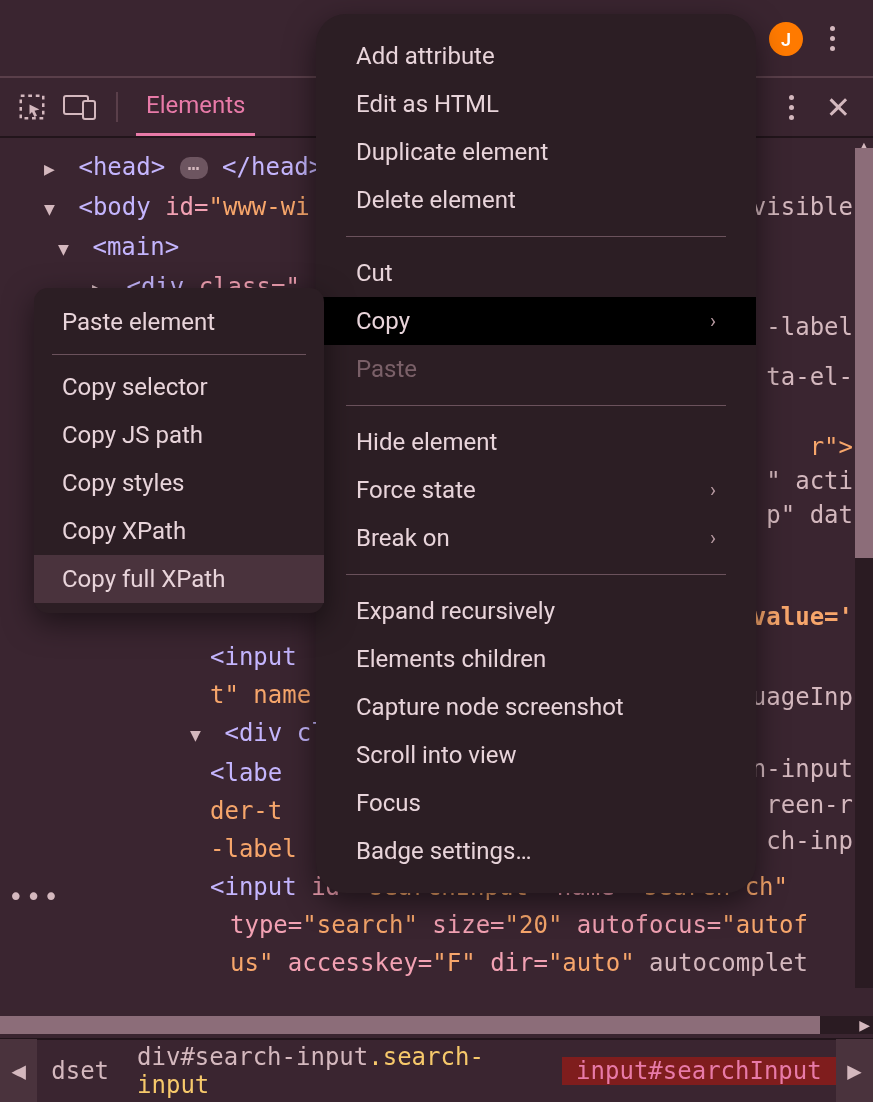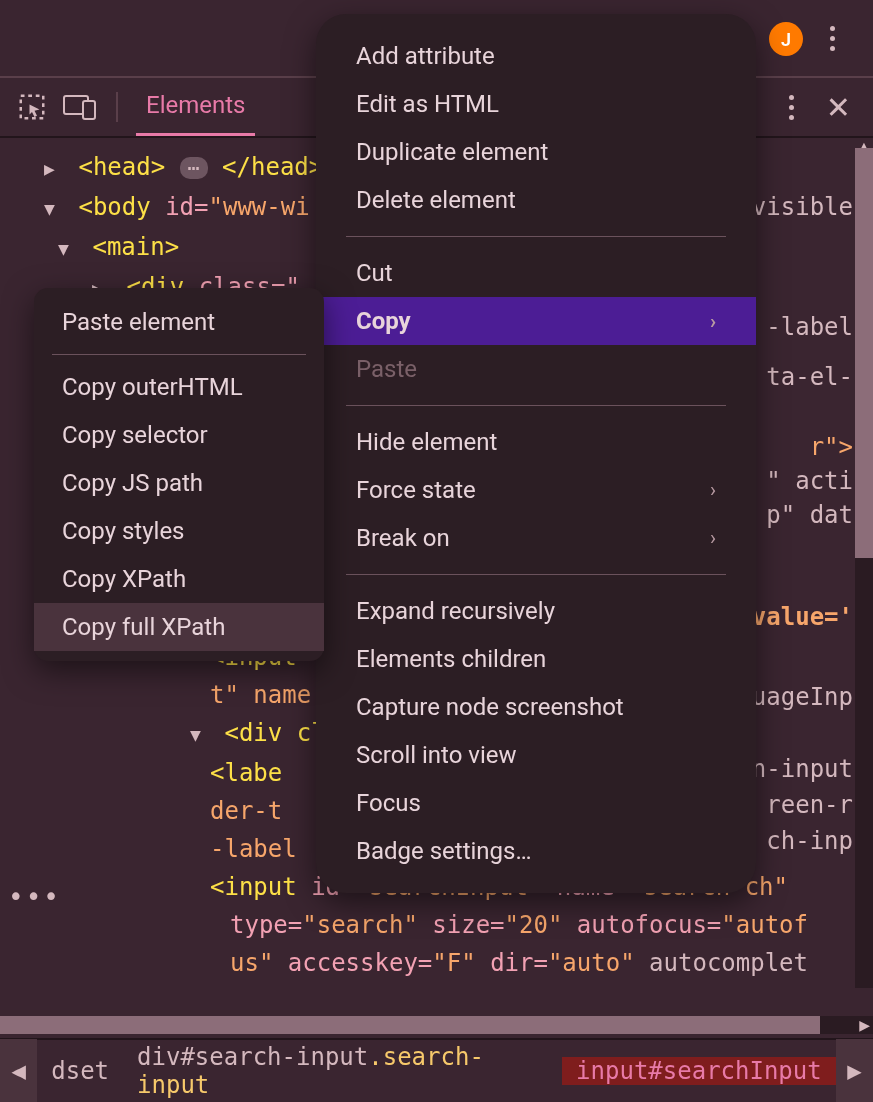--- a/index.html
+++ b/index.html
@@ -76,21 +76,21 @@
   
   .tree {
     position: relative;
     padding: 10px 0 0 30px;
     font-family: "Consolas","Menlo","Monaco",monospace;
     font-size: 24px;
     line-height: 38px;
     white-space: nowrap;
     height: 868px;
   }
-  .tag { color:#fde047; }
+  .tag { color:#c4b5fd; }
   .attrn { color:#f2a1b3; }
   .attrv { color:#f7a66b; }
   .text { color:#d4b8be; }
   .arrow { color:#d4b8be; font-size:18px; display:inline-block; width:20px; }
   .arrow.right::before { content:"▶"; }
   .arrow.down::before { content:"▼"; }
   .ellip-badge {
     display:inline-block; background:#6d5560; color:#d4b8be;
     border-radius:10px; padding:0 8px; font-size:20px; line-height:22px;
     vertical-align: middle;
@@ -155,21 +155,21 @@
     box-shadow: 0 10px 30px rgba(0,0,0,.5);
     z-index: 20;
   }
   .ctxmenu .item {
     padding: 10px 40px;
     font-size:24px;
     color:#e8d4da;
     display:flex; align-items:center; justify-content:space-between;
   }
   .ctxmenu .item.disabled { color:#7a6068; }
-  .ctxmenu .item.highlight { background:#4c1d95;font-weight:bold; }
+  .ctxmenu .item.highlight { background:#000000; }
   .ctxmenu .sep { height:1px; background:#6b525c; margin:12px 30px; }
   .ctxmenu .chev { font-size:20px; color:#b89aa2; }
 
   
   .submenu {
     position:absolute;
     top:288px; left:34px;
     width:290px;
     background:#2c1e24;
     border-radius:14px;
@@ -383,19 +383,18 @@
       <span>Focus</span>
     </div>
   <div class="item">
       <span>Badge settings…</span>
     </div>
 </div>
 
 <div class="submenu">
   <div class="item"><span>Paste element</span></div>
   <div class="sep"></div>
-  <div class="item"><span>Copy outerHTML</span></div>
   <div class="item"><span>Copy selector</span></div>
   <div class="item"><span>Copy JS path</span></div>
   <div class="item"><span>Copy styles</span></div>
   <div class="item"><span>Copy XPath</span></div>
   <div class="item highlight"><span>Copy full XPath</span></div>
 </div>
 
 </body></html>

